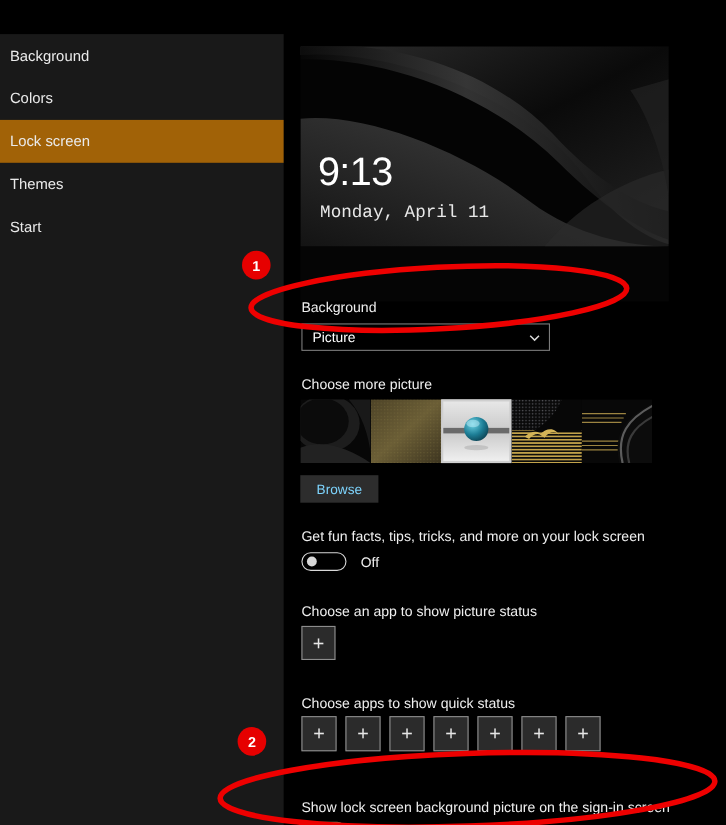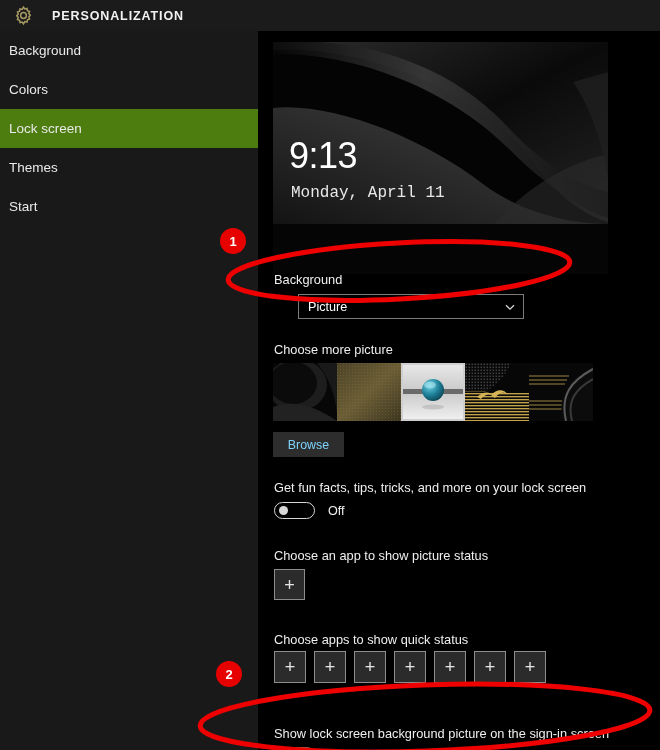--- a/index.html
+++ b/index.html
@@ -24,21 +24,21 @@
 
   
   .sidebar {
     position:absolute; left:0; top:31px; width:258px; height:719px;
     background:#191919;
   }
   .side-item {
     height:39px; display:flex; align-items:center;
     padding-left:9px; color:#eaeaea; font-size:13.5px;
   }
-  .side-item.active { background:#4d7c0f; }
+  .side-item.active { background:#a16207; }
 
   
   .content {
     position:absolute; left:258px; top:31px; width:402px; height:719px;
     background:#000;
   }
 
   
   .preview {
     position:absolute; left:15px; top:11px; width:335px; height:232px;
@@ -54,21 +54,21 @@
   }
 
   .label { color:#efefef; font-size:12.8px; }
 
   .bg-label { position:absolute; left:16px; top:241px; }
 
   .dropdown {
     position:absolute; left:16px; top:263px; width:226px; height:25px;
     background:#000; border:1px solid #7b7b7b;
     display:flex; align-items:center; justify-content:space-between;
-    padding:0 7px 0 9px; color:#fff; font-size:12.6px;margin-left:24px;
+    padding:0 7px 0 9px; color:#fff; font-size:12.6px;
   }
   .chev { width:12px; height:12px; }
 
   .pic-label { position:absolute; left:16px; top:311px; }
 
   .thumbs { position:absolute; left:15px; top:332px; display:flex; }
   .thumb { width:64px; height:58px; overflow:hidden; position:relative; }
   .thumb.sel { outline:2px solid #cfcfcf; outline-offset:-2px; z-index:2; }
 
   .browse {
@@ -114,31 +114,20 @@
     position:absolute; width:26px; height:26px; border-radius:50%;
     background:#e60000; color:#fff; font-size:13px; font-weight:bold;
     display:flex; align-items:center; justify-content:center;
   }
 </style>
 </head>
 <body>
 
 <div id="app">
 
-  <div class="header">
-    <div class="gear-wrap">
-      <svg width="21" height="21" viewBox="0 0 24 24">
-        <g fill="none" stroke="#a79a63" stroke-width="1.7">
-          <circle cx="12" cy="12" r="3.3"></circle>
-          <path d="M12 2.4l1.5 2.1 2.5-.6.5 2.5 2.4 1-.9 2.4 1.7 1.9-1.7 1.9.9 2.4-2.4 1-.5 2.5-2.5-.6L12 21.6l-1.5-2.1-2.5.6-.5-2.5-2.4-1 .9-2.4L4.3 12.3 6 10.4l-.9-2.4 2.4-1 .5-2.5 2.5.6z"></path>
-        </g>
-      </svg>
-    </div>
-    <div class="header-title">PERSONALIZATION</div>
-  </div>
 
   <div class="sidebar">
     <div class="side-item">
       <span>Background</span>
     </div>
     <div class="side-item">
       <span>Colors</span>
     </div>
     <div class="side-item active">
       <span>Lock screen</span>

